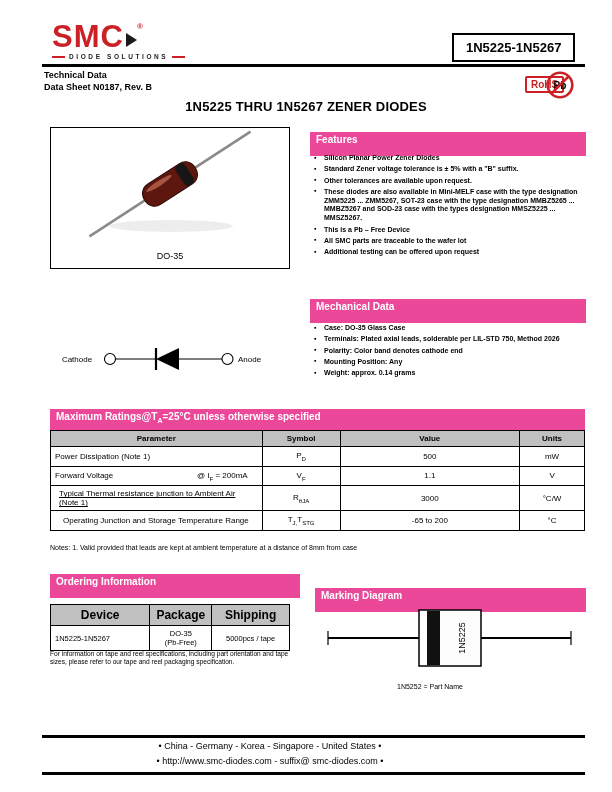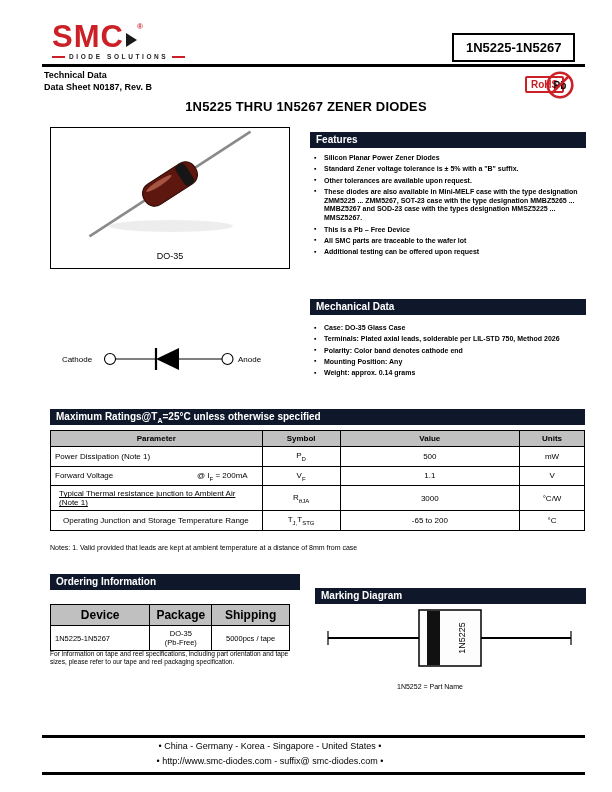--- a/index.html
+++ b/index.html
@@ -15,21 +15,21 @@
   .logo-dash { width:13px; height:2px; background:#cc2027; }
   .logo-sub { font-size:6.5px; font-weight:bold; letter-spacing:2.6px; color:#222; }
 
   .partnum-box { border:2px solid #000; font-size:13px; font-weight:bold; padding:5px 12px; background:#fff; }
   .rule { background:#000; height:2.5px; }
   .techdata { font-size:9px; font-weight:bold; line-height:12px; }
   .rohs { border:2px solid #cc2027; color:#cc2027; font-weight:bold; font-size:10px; padding:1px 4px; border-radius:2px;margin-left:28px; }
   .doc-title { width:612px; text-align:center; font-size:13px; font-weight:bold; letter-spacing:0.2px; }
 
   
-  .redbar { background:#0f172a; color:#fff; font-weight:bold; font-size:10px; line-height:16px; height:16px; padding-left:6px; }
+  .redbar { background:#ec4899; color:#fff; font-weight:bold; font-size:10px; line-height:16px; height:24px; padding-left:6px; }
   .redbar sub { font-size:7px; }
 
   
   .pkg-box { border:1px solid #000; background:#fff; }
   .pkg-label { position:absolute; bottom:7px; width:100%; text-align:center; font-size:9px; }
 
   
   .blist { list-style:none; }
   .blist li { position:relative; font-size:7px; font-weight:bold; line-height:8.8px; padding-left:11px; margin-bottom:2.5px; }
   .blist li::before { content:"▪"; position:absolute; left:1px; top:-0.5px; font-size:7px; }

